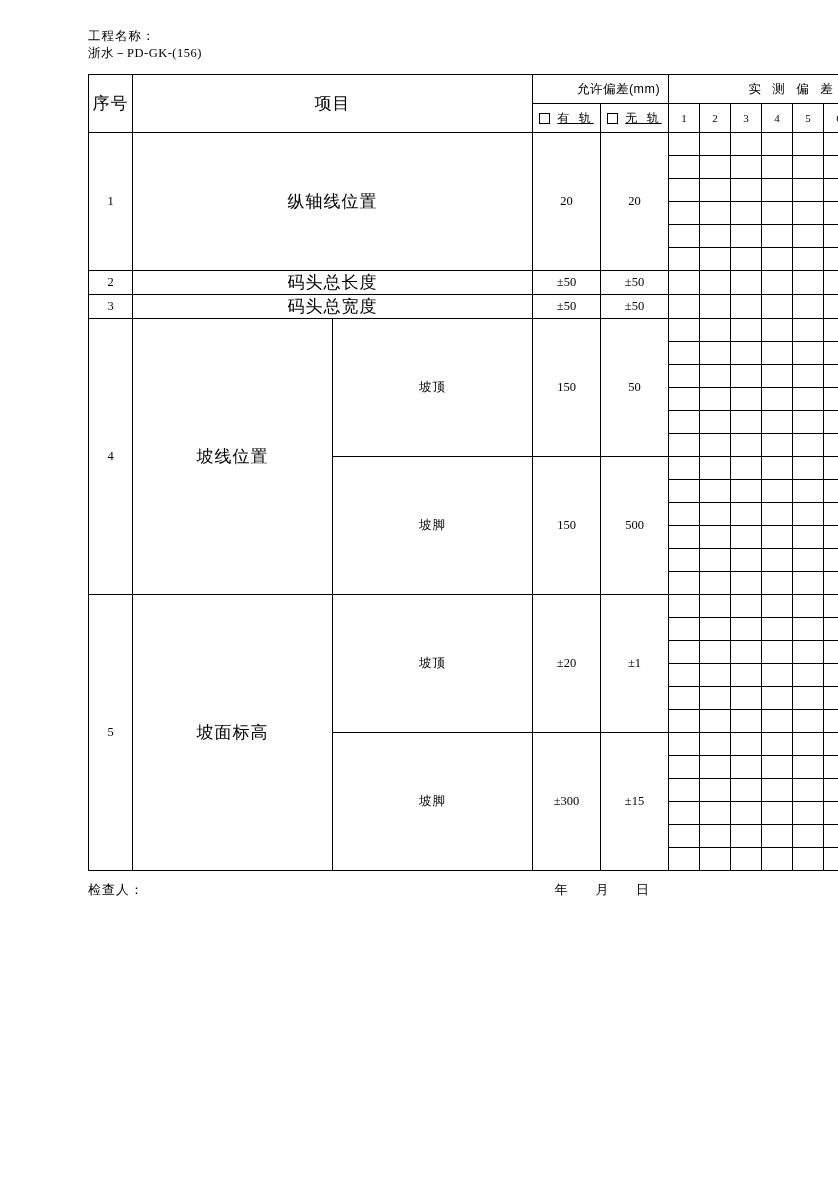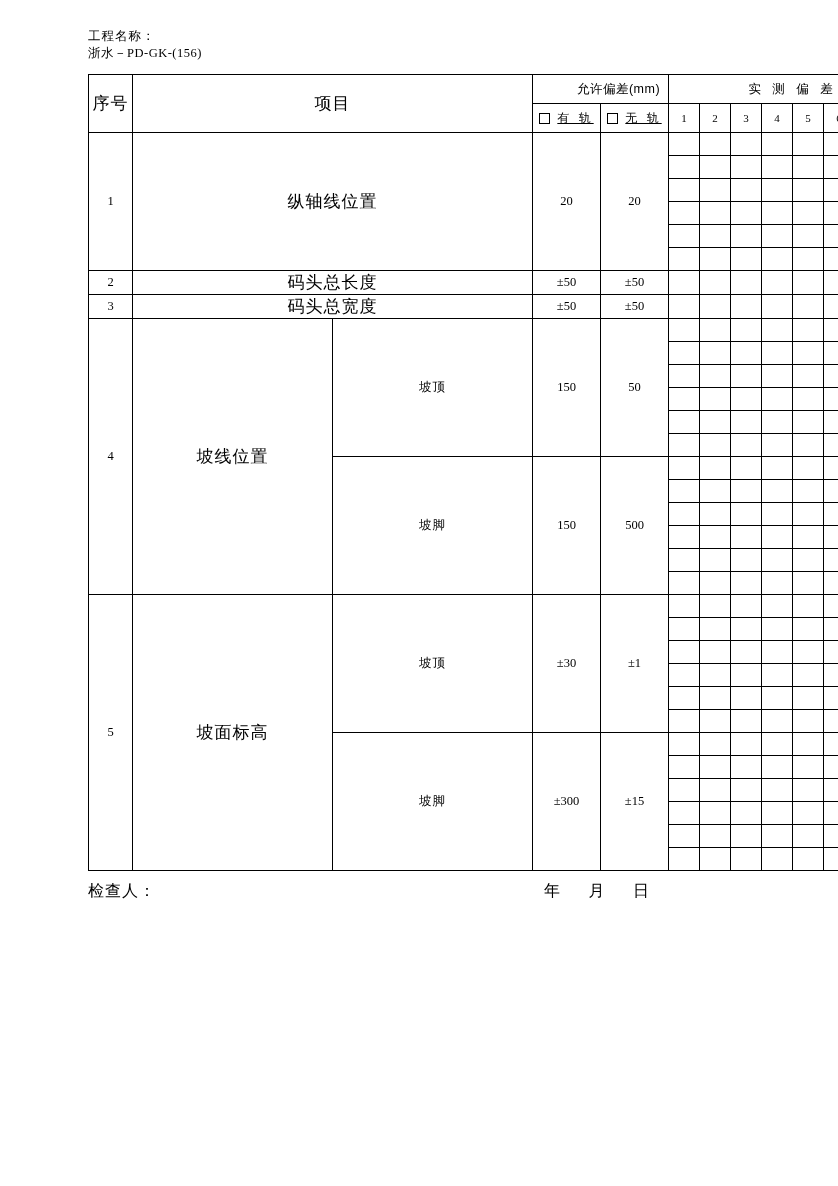--- a/index.html
+++ b/index.html
@@ -104,21 +104,21 @@
     font-size: 12.5px;
   }
   .sub-label {
     font-size: 12.5px;
     letter-spacing: 1px;
   }
   .footer-row {
     margin: 10px 88px 0 88px;
     display: flex;
     justify-content: space-between;
-    font-size: 16px;
+    font-size: 13px;
   }
   .footer-left { letter-spacing: 1px; }
   .footer-right {
     letter-spacing: 1px;
     padding-right: 100px;
   }
   .date-span { margin-right: 22px; }
 </style>
 </head>
 <body>
@@ -333,21 +333,21 @@
             <td></td>
             <td></td>
             <td></td>
             <td></td>
             <td></td>
           </tr>
           <tr class="blank-row">
             <td rowspan="12"><span class="val">5</span></td>
             <td rowspan="12"><span class="cell-txt">坡面标高</span></td>
             <td rowspan="6"><span class="sub-label">坡顶</span></td>
-            <td rowspan="6"><span class="val">±30</span></td>
+            <td rowspan="6"><span class="val">±20</span></td>
             <td rowspan="6"><span class="val">±1</span></td>
             <td></td>
             <td></td>
             <td></td>
             <td></td>
             <td></td>
             <td></td>
           </tr>
           <tr class="blank-row">
             <td></td>

